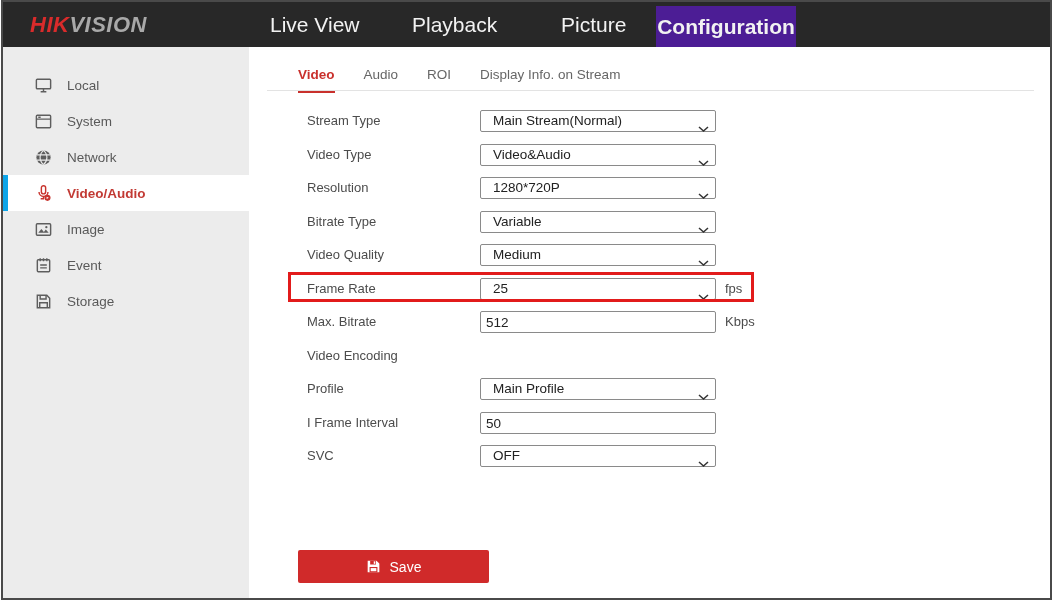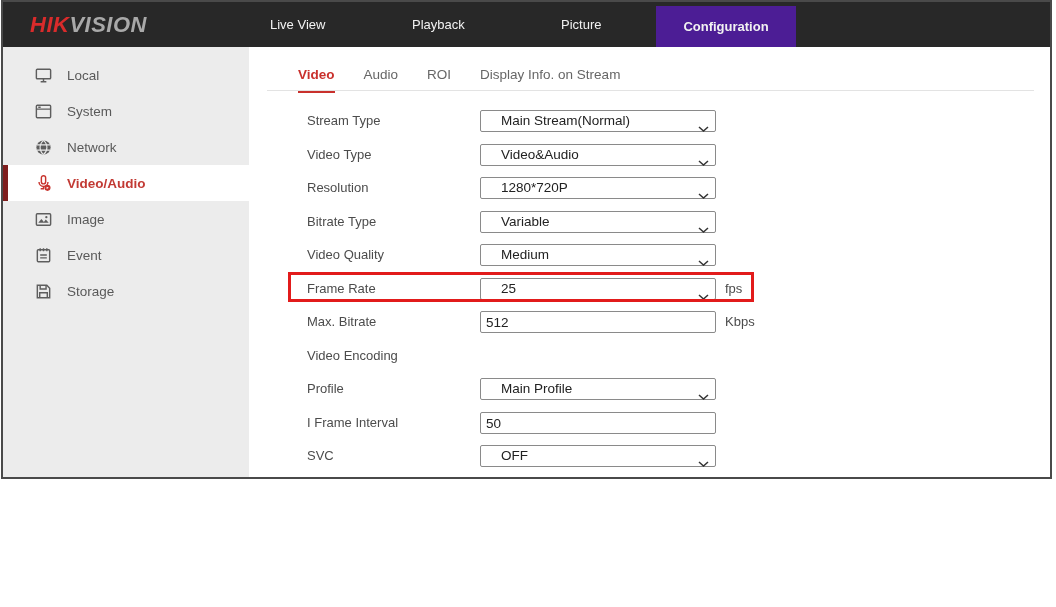--- a/index.html
+++ b/index.html
@@ -1,59 +1,59 @@
 <!DOCTYPE html>
 <html><head>
 <meta charset="utf-8">
 <style>
   * { box-sizing: border-box; margin: 0; padding: 0; }
   html,body { width:1056px; height:607px; background:#fff; font-family:"Liberation Sans", sans-serif; }
   .window {
-    position:relative; margin-left:1px; width:1051px; height:479px;
+    position:relative; margin-left:1px; width:1051px; height:600px;
     border:2px solid #4a4a4a; background:#fff; overflow:hidden;
   }
 
   
   .topbar { position:absolute; left:0; top:0; width:100%; height:45px; background:#282828; }
   .logo { position:absolute; left:27px; top:0; height:45px; line-height:45px;
           font-size:22px; font-style:italic; font-weight:bold; letter-spacing:.5px; }
   .logo .hik { color:#d92b2b; }
   .logo .vision { color:#a9a9a9; }
   .nav-item { position:absolute; top:0; height:45px; line-height:45px; color:#f2f2f2;
-              font-size:13px; cursor:pointer; }
+              font-size:21px; cursor:pointer; }
   .nav-live    { left:267px; }
   .nav-play    { left:409px; }
   .nav-pic     { left:558px; }
   .nav-config  { left:653px; top:4px; height:41px; line-height:41px; width:140px;
                  text-align:center; background:#4c1d95; font-weight:bold; }
 
   
-  .sidebar { position:absolute; left:0; top:45px; bottom:0; width:246px; background:#ececec; padding-top:10px; }
+  .sidebar { position:absolute; left:0; top:45px; bottom:0; width:246px; background:#ececec; padding-top:20px; }
   .side-item { position:relative; height:36px; display:flex; align-items:center; padding-left:31px; cursor:pointer; color:#595959; }
   .side-item .sicon { width:19px; height:19px; margin-right:14px; flex:0 0 19px; color:#5e5e5e; }
   .side-item .slabel { font-size:13.5px; }
-  .side-item.active { background:#fff; border-left:5px solid #7f1d1d; padding-left:26px; color:#c23a34; }
+  .side-item.active { background:#fff; border-left:5px solid #0ea5e9; padding-left:26px; color:#c23a34; }
   .side-item.active .sicon { color:#c8332d; }
   .side-item.active .slabel { font-weight:bold; }
   .sicon svg { width:19px; height:19px; display:block; }
 
   
   .content { position:absolute; left:246px; top:45px; right:0; bottom:0; background:#fff; }
   .subtabs { position:absolute; left:49px; top:20px; display:flex; }
   .subtab { font-size:13.5px; color:#666; margin-right:29px; padding-bottom:9px; cursor:pointer; }
   .subtab.active { color:#c9302c; font-weight:bold; border-bottom:2px solid #c9302c; }
   .tab-sep { position:absolute; left:18px; right:16px; top:43px; height:1px; background:#e3e3e3; }
 
   .frow { position:absolute; left:0; width:100%; height:22px;margin-left:8px; }
   .frow label { position:absolute; left:50px; top:0; width:165px; line-height:22px;
                 font-size:13px; color:#4c4c4c; }
   .sel, .txt {
     position:absolute; left:223px; top:0; width:236px; height:22px;
     border:1px solid #8a8a8a; border-radius:2px; background:#fff;
-    font-size:13.5px; color:#222; line-height:20px; padding-left:20px;
+    font-size:13.5px; color:#222; line-height:20px; padding-left:12px;
   }
   .sel { cursor:pointer; }
   .sel .chev { position:absolute; right:6px; top:8px; }
   .txt { font-family:"Liberation Sans", sans-serif; padding-left:5px; }
   .suffix { position:absolute; left:468px; top:0; line-height:22px; font-size:13px; color:#4c4c4c; }
 
   .highlight-box { position:absolute; left:39px; top:225px; width:466px; height:30px;
                    border:3px solid #e21b1b; pointer-events:none; }
 
   .save-btn { position:absolute; left:49px; top:463px; width:191px; height:33px;

